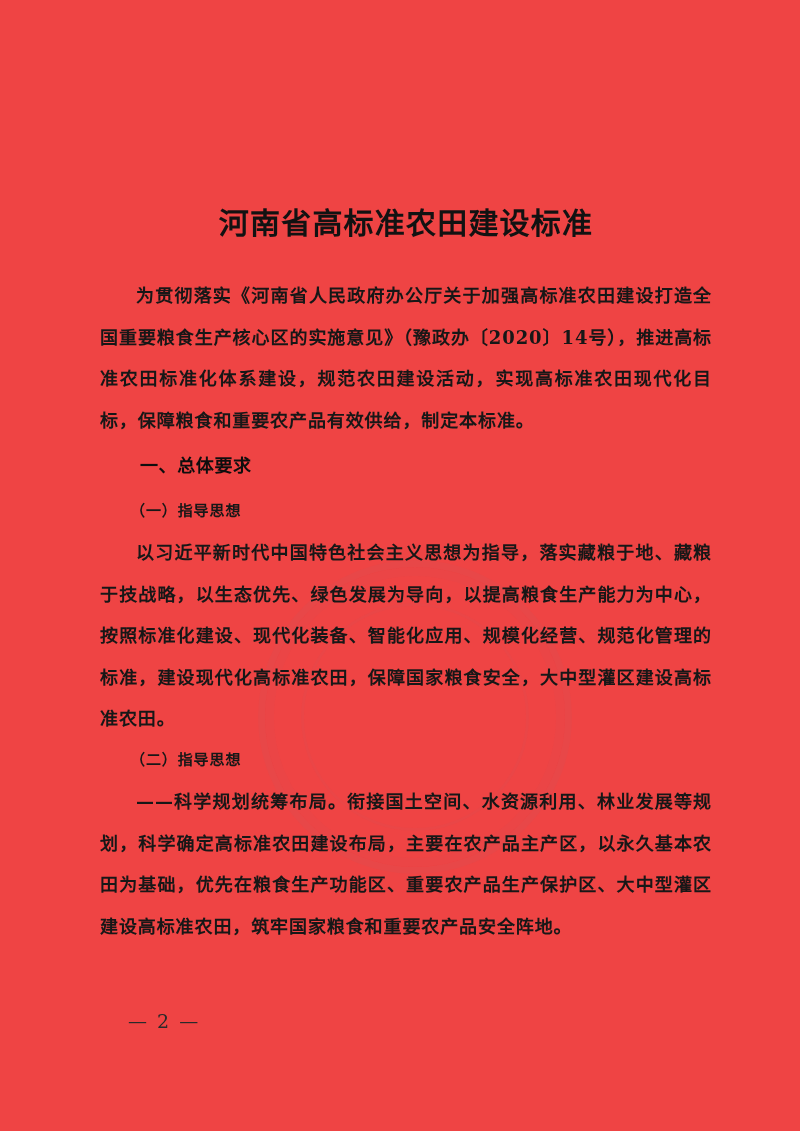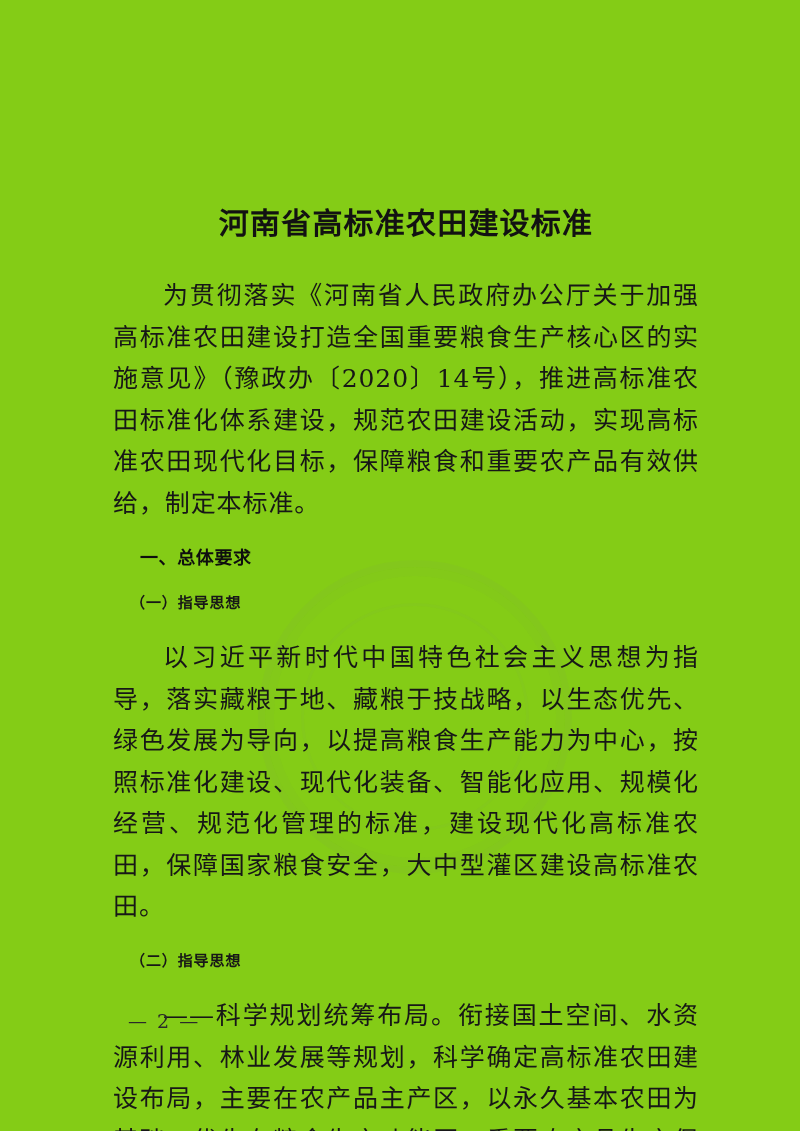--- a/index.html
+++ b/index.html
@@ -9,21 +9,21 @@
     background: #ffffff;
   }
   body {
     font-family: "DejaVu Serif", "Liberation Serif", serif;
   }
 
   .page {
     position: relative;
     width: 800px;
     height: 1131px;
-    background: #84cc16;
+    background: #ef4444;
     overflow: hidden;
     box-sizing: border-box;
   }
 
   
   .watermark {
     position: absolute;
     left: 258px;
     top: 560px;
     width: 300px;
@@ -62,28 +62,29 @@
     color: #121212;
     text-align: center;
     margin: 0;
     padding-top: 205px;
     padding-bottom: 0;
     white-space: nowrap;
   }
 
   .para {
     font-family: "DejaVu Serif", "Liberation Serif", serif;
-    font-size: 25px;
+    font-size: 18px;
     line-height: 41.5px;
     color: #171717;
     text-align: justify;
     text-justify: inter-ideograph;
     letter-spacing: 0.9px;
-    margin: 13px;
+    margin: 0;
     text-indent: 2em;
+    font-weight: bold;
   }
 
   .para.first-body {
     margin-top: 32px;
   }
 
   .heading-1 {
     font-family: "DejaVu Sans", "Liberation Sans", sans-serif;
     font-weight: 700;
     font-size: 18px;

